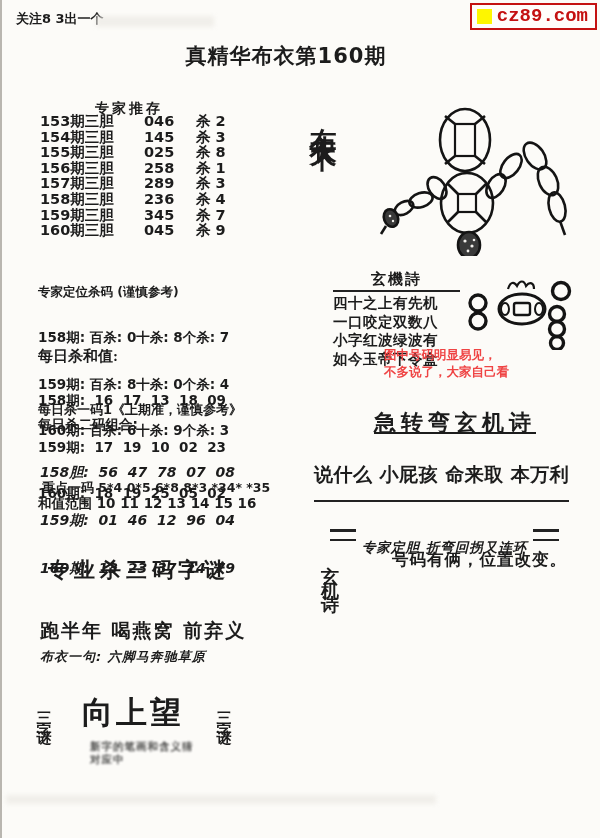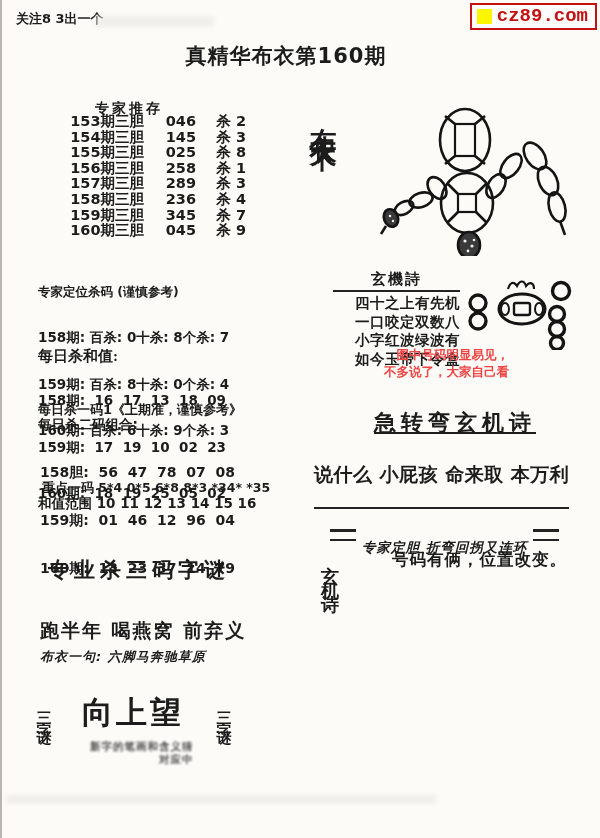--- a/index.html
+++ b/index.html
@@ -1,20 +1,20 @@
 <!DOCTYPE html>
 <html><head>
 <meta charset="utf-8">
 <style>
   html,body{margin:0;padding:0;}
   body{background:#e9e7e2;font-family:"DejaVu Sans","Liberation Sans",sans-serif;}
   #page{position:relative;width:600px;height:838px;background:#fcfbf8;overflow:hidden;
         box-shadow:inset 2px 0 0 #b9b6b0;color:#1c1c1c;}
   .abs{position:absolute;}
-  .b{font-weight:bold;text-align:right;}
+  .b{font-weight:bold;}
   .pre{white-space:pre;}
   .vblurry{filter:blur(0.8px);opacity:.8;}
 
   
   #note{left:16px;top:10px;font-size:13px;}
   #logo{right:3px;top:3px;display:flex;align-items:center;gap:5px;
         border:2px solid #c41111;background:#fffdfb;padding:2px 7px 2px 5px;}
   #logo .sq{width:15px;height:15px;background:#fef600;display:inline-block;}
   #logo .txt{color:#c41111;font-family:Liberation Mono, monospace;
              font-weight:bold;font-size:19px;line-height:1;}
@@ -27,21 +27,21 @@
   .rec-row .c1{width:104px;}
   .rec-row .c2{width:52px;}
   .rec-row .c3{width:50px;}
 
   #kp-title{left:38px;top:284px;font-size:12.5px;}
   #kp-rows{left:38px;top:299px;font-size:13.5px;line-height:15.5px;}
   #dks-title{left:38px;top:347px;font-size:15px;font-family:Liberation Serif, serif;}
   #dks-rows{left:38px;top:362px;font-size:13.5px;line-height:15.5px;}
   #dk1{left:38px;top:401px;font-size:13px;}
   #dk2-title{left:38px;top:416px;font-size:13.5px;}
-  #dk2-rows{left:40px;top:432px;font-size:14px;line-height:16px;}
+  #dk2-rows{left:40px;top:432px;font-size:14px;line-height:16px;font-style:italic;}
   #key-one{left:42px;top:479px;font-size:12.5px;}
   #key-one .lbl{font-size:13px;}
   #sum-range{left:38px;top:495px;font-size:13.5px;}
 
   #riddle3-title{left:48px;top:556px;font-size:21px;letter-spacing:5px;}
   #riddle3-line{left:40px;top:618px;font-size:19px;letter-spacing:2px;}
   #riddle3-buyi{left:40px;top:648px;font-size:13px;font-style:italic;letter-spacing:1px;}
 
   .vert{writing-mode:vertical-rl;text-orientation:upright;}
   #b3-left{left:34px;top:700px;font-size:15px;letter-spacing:9px;}
@@ -52,21 +52,21 @@
   
   #buyi-vert{left:306px;top:106px;font-size:27px;letter-spacing:7px;line-height:34px;}
   #xuanji-box{left:333px;top:270px;width:127px;}
   #xuanji-title{text-align:center;font-size:15px;letter-spacing:2px;
                 border-bottom:2.5px solid #222;padding-bottom:1px;}
   #xuanji-lines{font-size:14.5px;line-height:18.5px;margin-top:2px;letter-spacing:0.5px;}
   #fig-caption{left:384px;top:346px;font-size:12.5px;line-height:17px;color:#ef4444;}
 
   #sharp-title{left:330px;top:408px;width:250px;text-align:center;font-size:22px;letter-spacing:5px;text-decoration:underline;}
   #sharp-line{left:314px;top:462px;font-size:19px;letter-spacing:0.5px;
-              border-bottom:2px solid #222;padding-bottom:19px;}
+              border-bottom:2px solid #222;padding-bottom:12px;}
   #sharp-sub{left:330px;top:512px;display:flex;align-items:center;gap:6px;}
   #sharp-sub .bar{width:26px;height:7px;border-top:3px solid #222;border-bottom:2px solid #222;}
   #sharp-sub .txt{font-size:13.5px;font-style:italic;letter-spacing:1px;margin-top:27px;}
 
   #xj2-vert{left:318px;top:552px;font-size:18px;letter-spacing:14px;}
   #xj2-lines{left:392px;top:548px;font-size:16.5px;line-height:24px;letter-spacing:1px;}
 
   .smudge{background:#edebe6;filter:blur(2px);opacity:.75;}
   svg{display:block;}
 </style>

